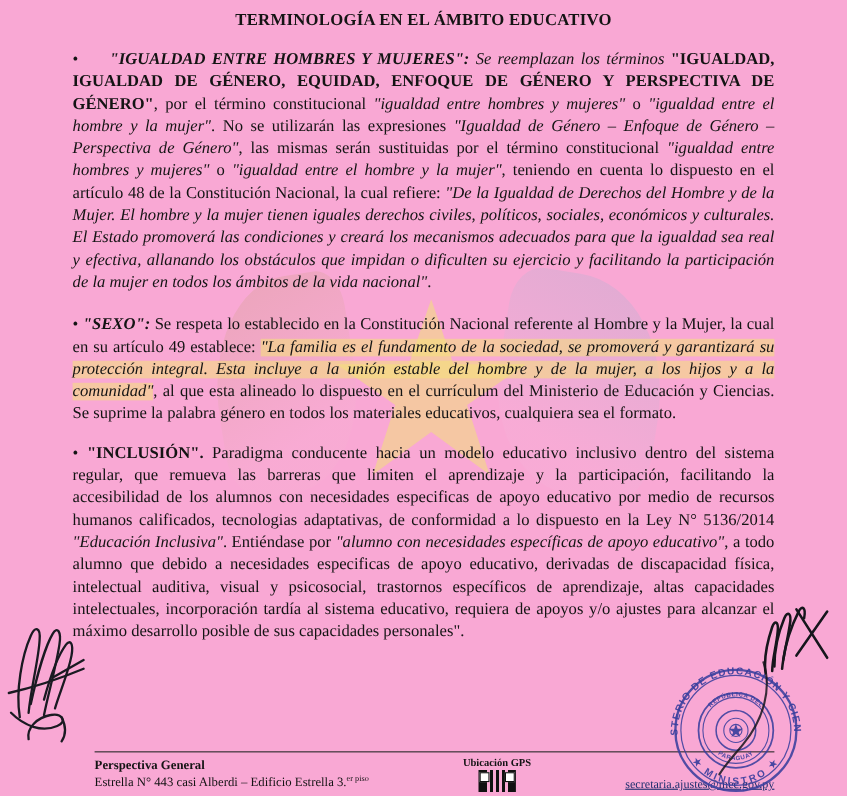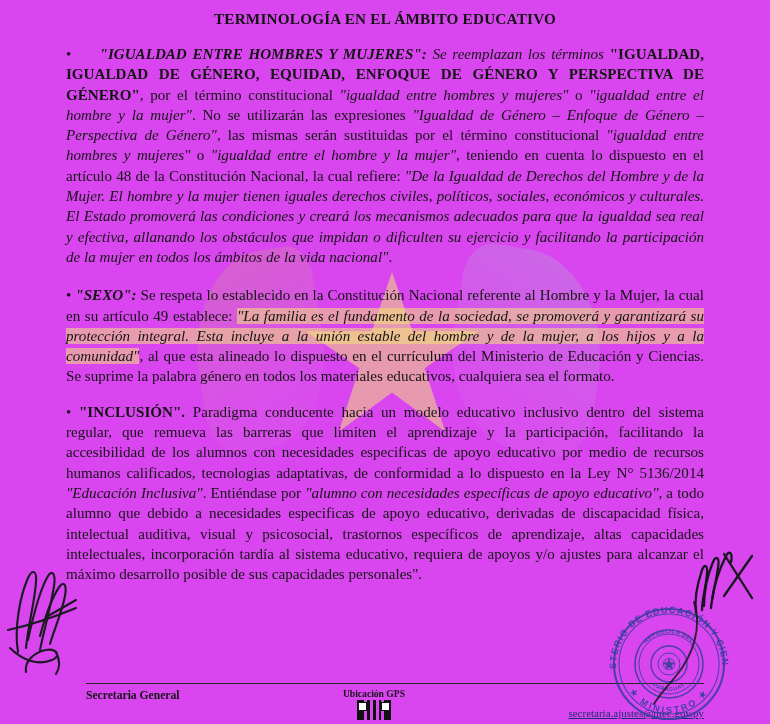--- a/index.html
+++ b/index.html
@@ -4,21 +4,21 @@
 <style>
   html, body {
     margin: 0;
     padding: 0;
     background: #ffffff;
   }
   .page {
     position: relative;
     width: 770px;
     height: 724px;
-    background: #d946ef;
+    background: #f9a8d4;
     overflow: hidden;
     font-family: "Liberation Serif", "DejaVu Serif", serif;
     color: #141414;
   }
 
   
   .watermark {
     position: absolute;
     inset: 0;
     pointer-events: none;
@@ -226,21 +226,22 @@
       </text>
       <polygon points="71,58 72.6,62.6 77.4,62.6 73.5,65.5 75,70 71,67.2 67,70 68.5,65.5 64.6,62.6 69.4,62.6"></polygon>
     </g>
     <path d="M96 2 C104 26, 96 54, 78 76 C70 86, 62 94, 56 104" fill="none" stroke="#16161c" stroke-width="1.9" stroke-linecap="round" opacity=".85"></path>
   </svg>
 
   <div class="footer">
     <div class="footer-rule"></div>
     <div class="footer-row">
       <div class="f-left">
-        <div class="f-org">Secretaria General</div>
+        <div class="f-org">Perspectiva General</div>
+        <div class="f-addr"><span>Estrella N° 443 casi Alberdi – Edificio Estrella 3.</span><sup>er piso</sup></div>
       </div>
       <div class="f-mid">
         <div>Ubicación GPS</div>
         <div class="qr"></div>
       </div>
       <div class="f-right">secretaria.ajustes@mec.gov.py</div>
     </div>
   </div>
 
 </div>

